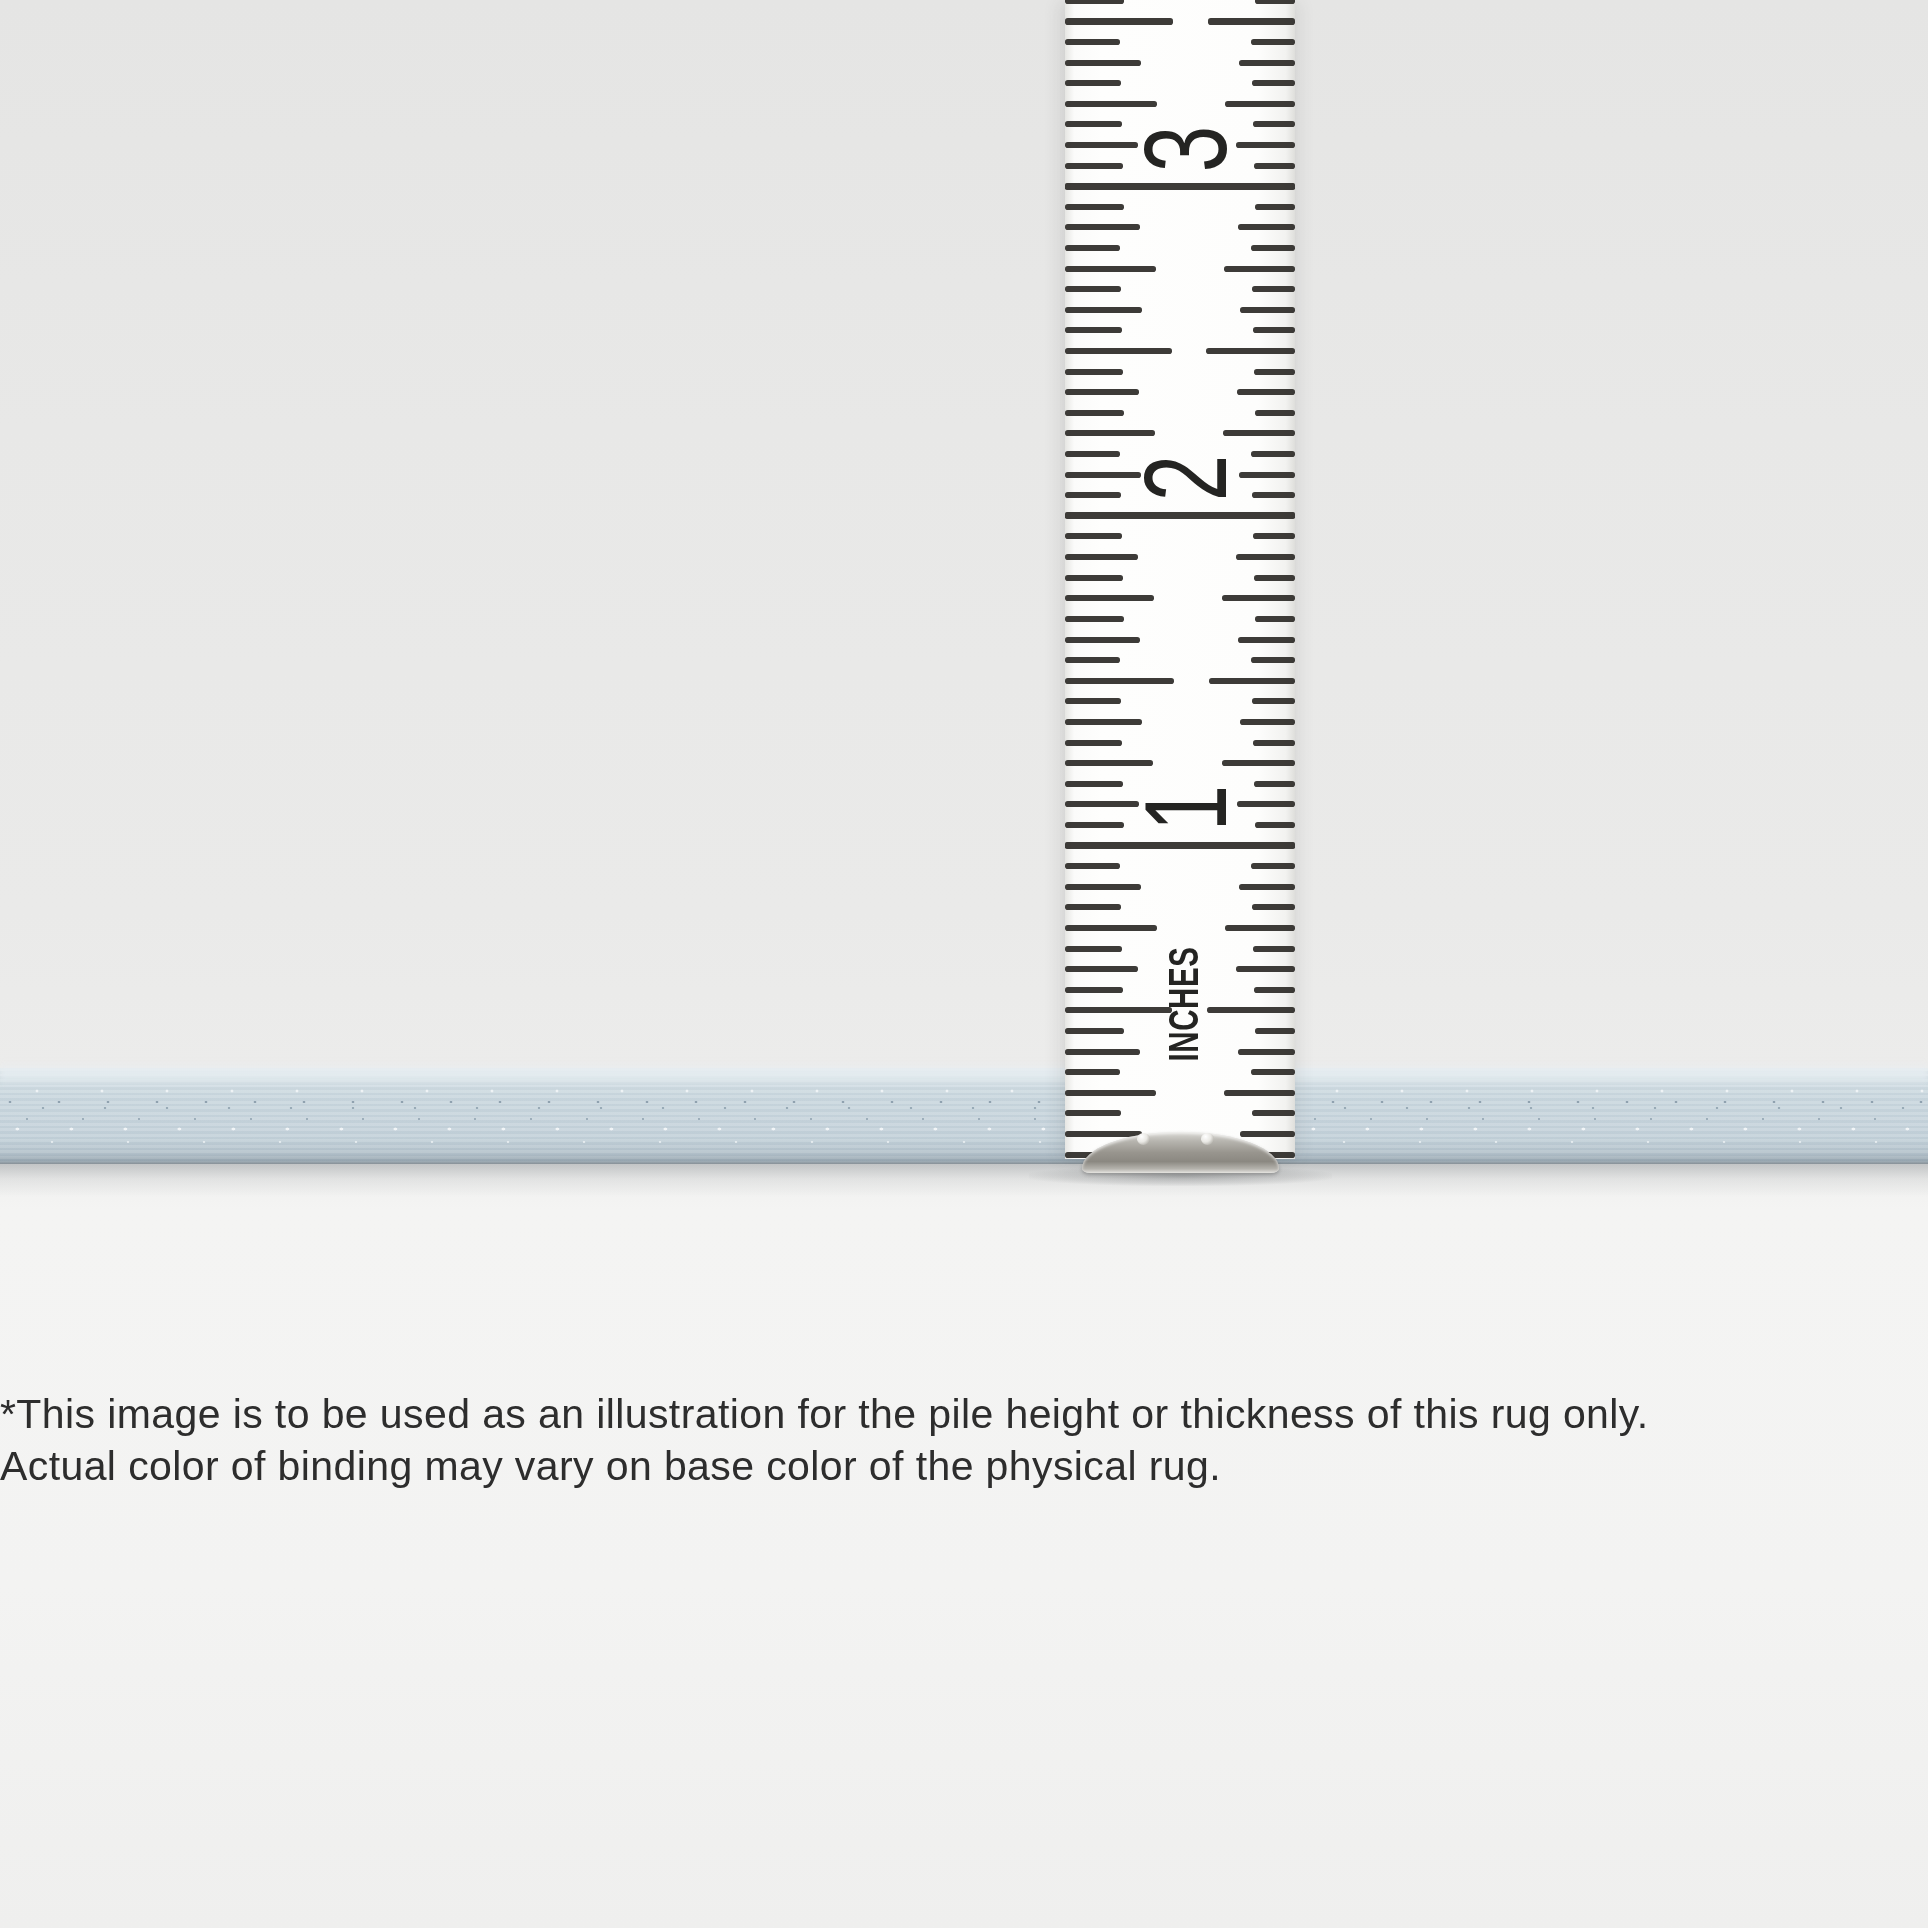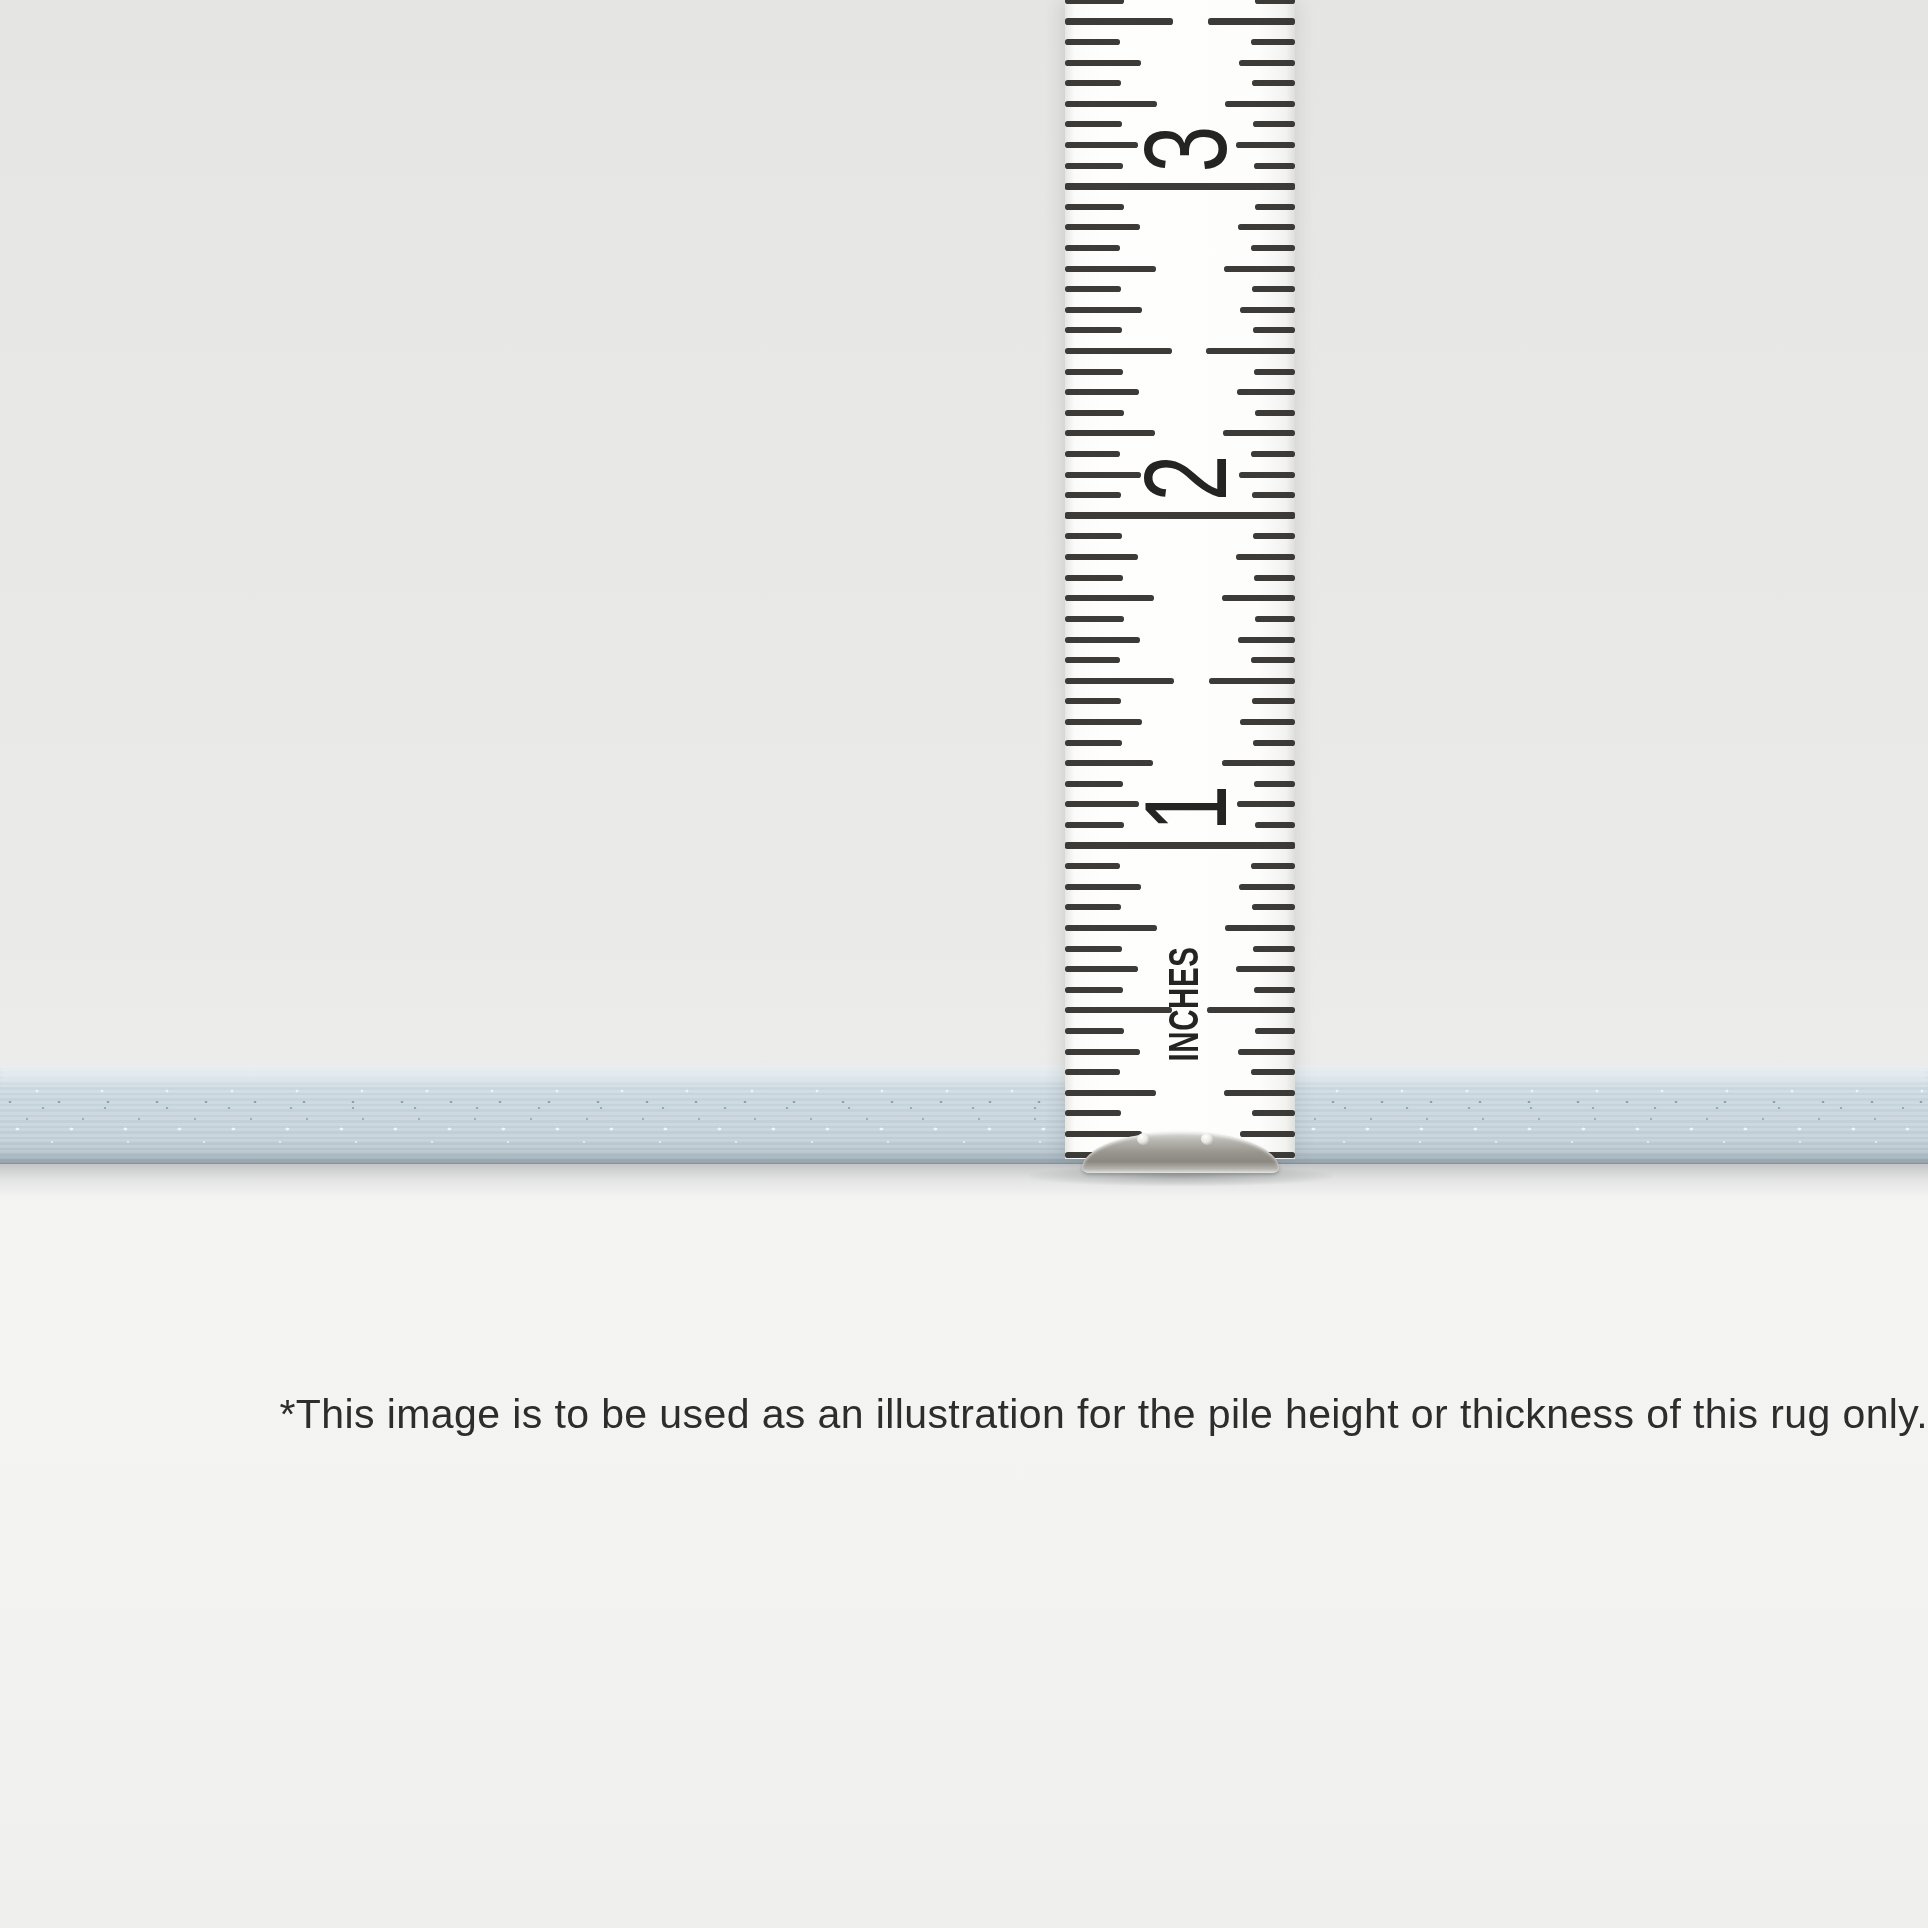--- a/index.html
+++ b/index.html
@@ -70,21 +70,21 @@
     position:absolute;top:0.9px;width:13.8px;height:12px;border-radius:50%;
     background:radial-gradient(circle at 35% 30%,#ffffff 0%,#e9e8e4 45%,#b9b7b1 75%,#8e8b84 100%);
   }
   .rivet.r1{left:55px;} .rivet.r2{left:119px;}
   .cap-shadow{
     position:absolute;left:1029px;top:1166px;width:303px;height:20px;
     background:radial-gradient(ellipse at center,rgba(85,88,90,.38) 0%,rgba(85,88,90,.12) 55%,rgba(85,88,90,0) 75%);
   }
   
   .caption{
-    position:absolute;left:0;top:1388px;width:1928px;text-align:right;
+    position:absolute;left:0;top:1388px;width:1928px;text-align:left;
     color:var(--caption,#2d2d2d);font-size:41px;line-height:52px;letter-spacing:0.4px;
   }
   .caption p{margin:0;}
 </style>
 </head>
 <body>
 
 <div id="stage">
 
   <div class="wall"></div>
@@ -222,16 +222,17 @@
       <div class="unit-label">INCHES</div>
     </div>
     <div class="metal-cap">
       <div class="rivet r1"></div>
       <div class="rivet r2"></div>
     </div>
   </div>
 
   <div class="caption">
     <p>*This image is to be used as an illustration for the pile height or thickness of this rug only.</p>
+    <p>Actual color of binding may vary on base color of the physical rug.</p>
   </div>
 
 </div>
 
 
 </body></html>

